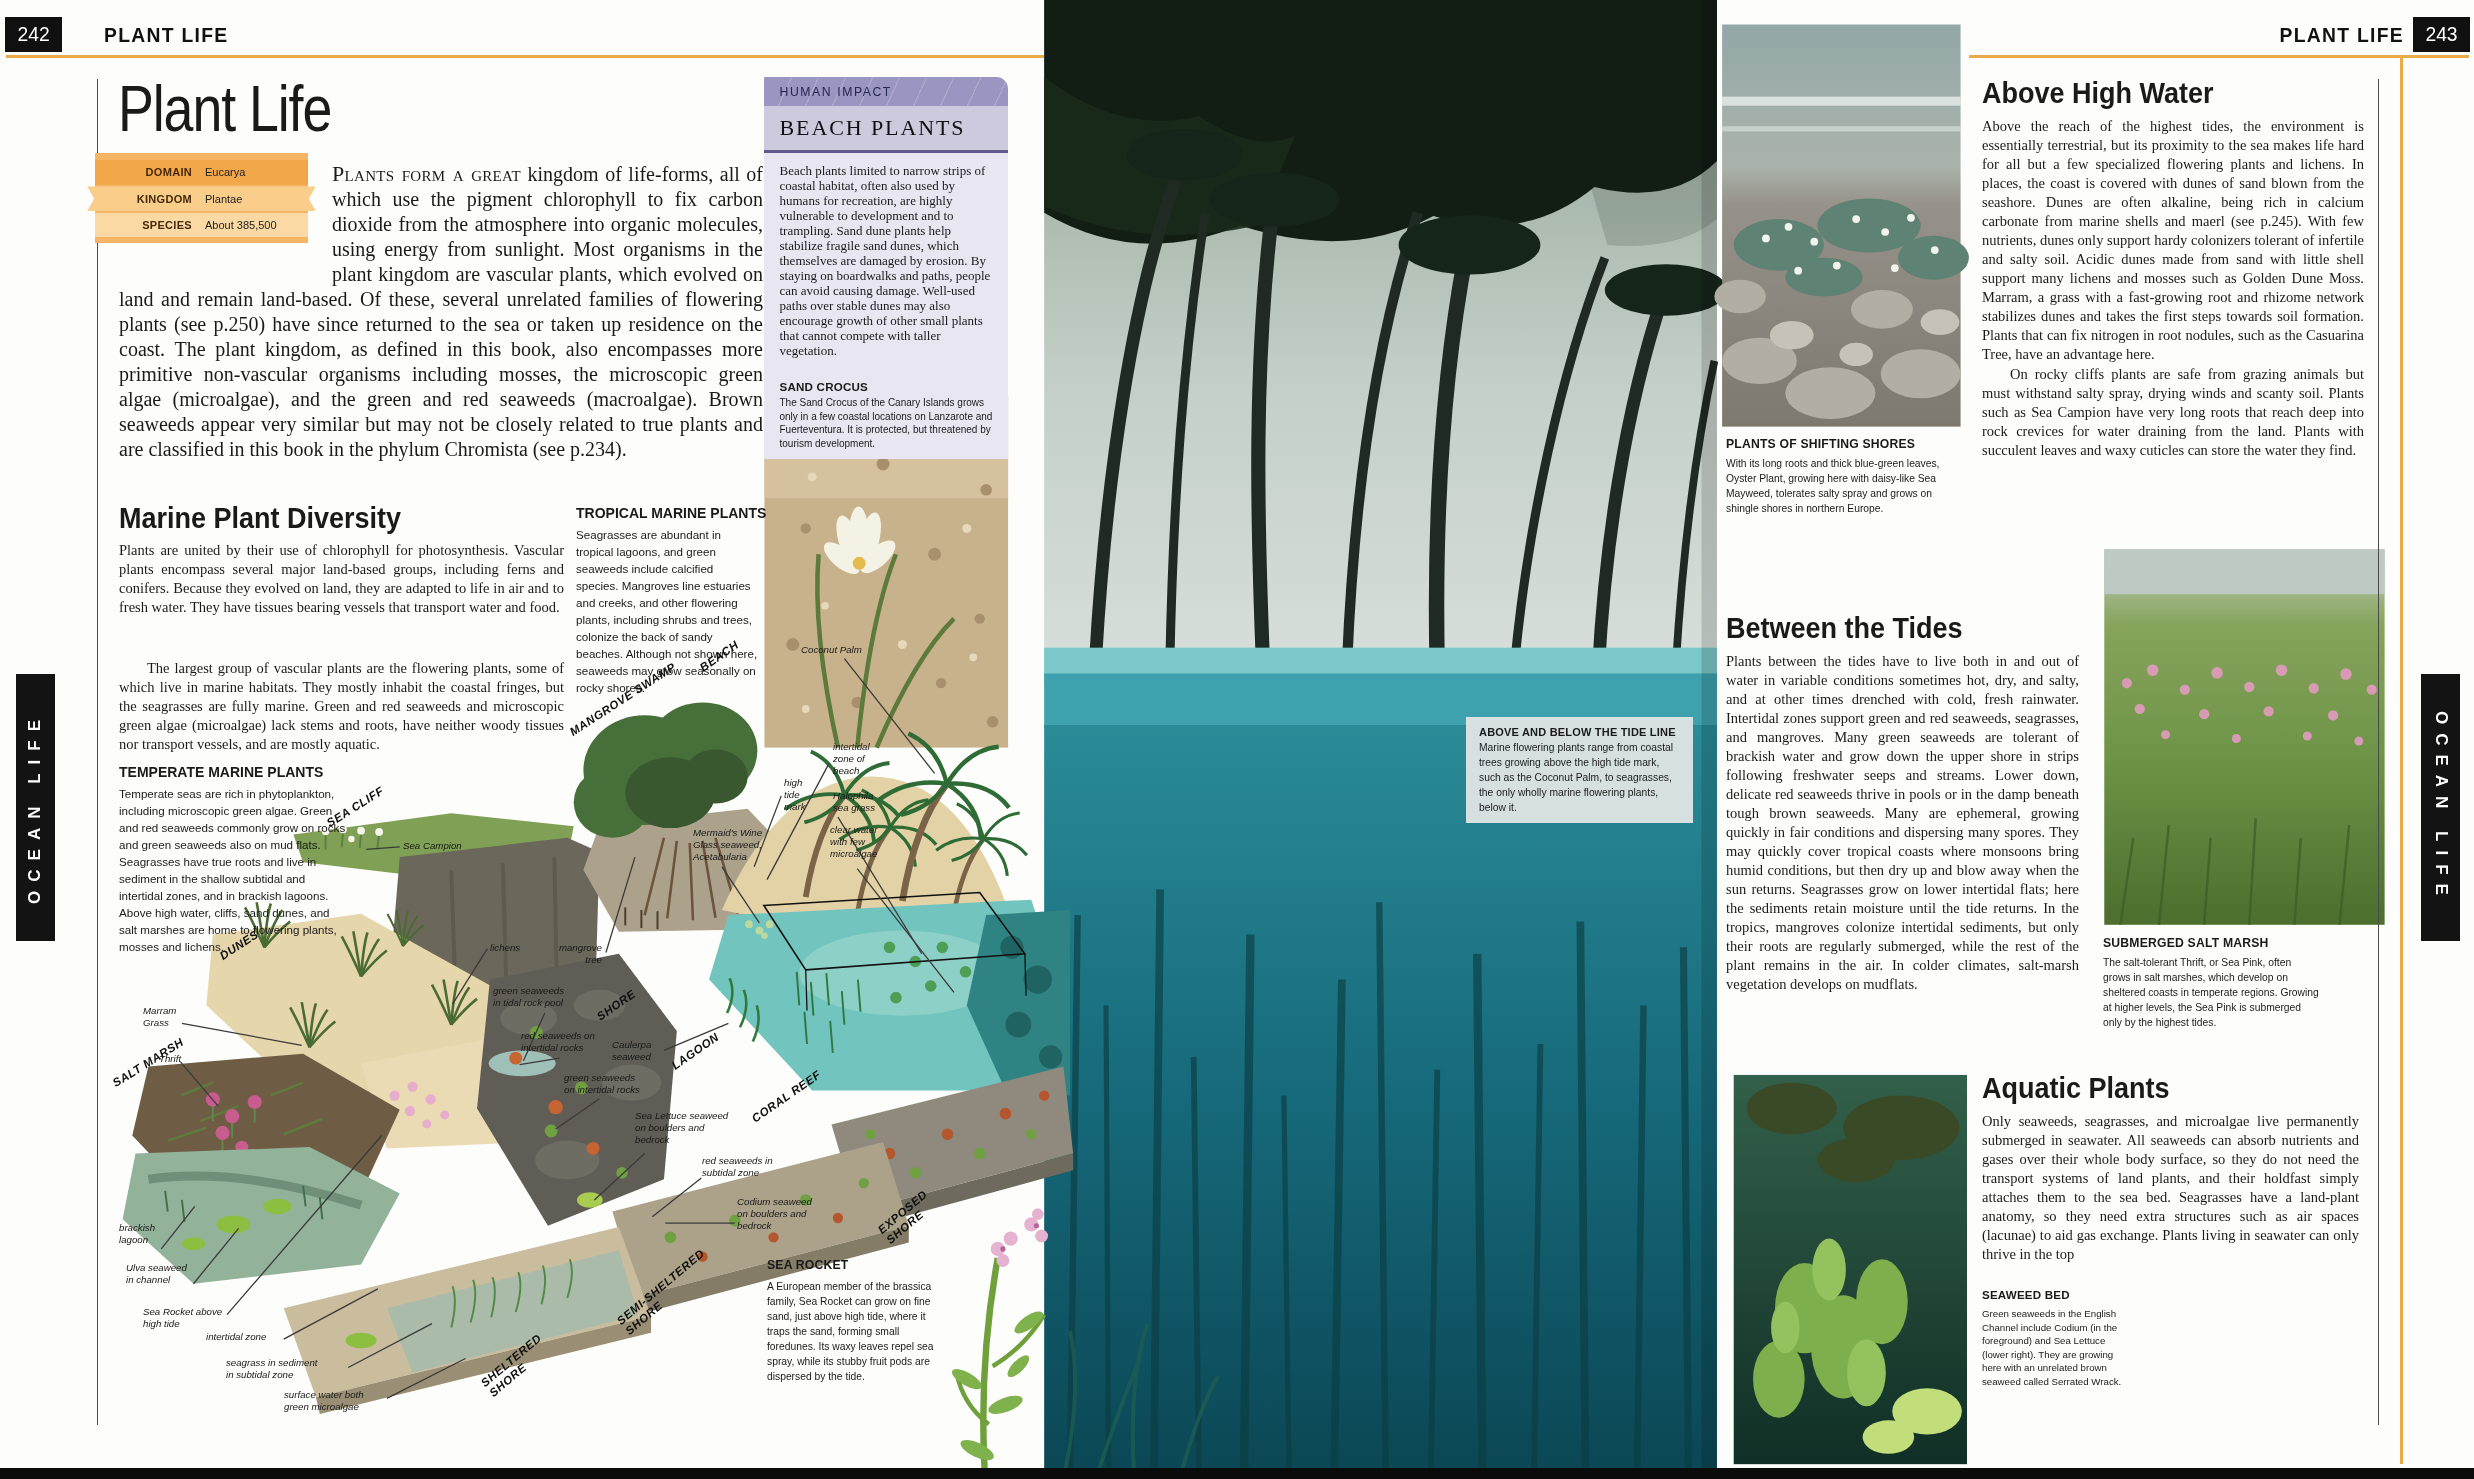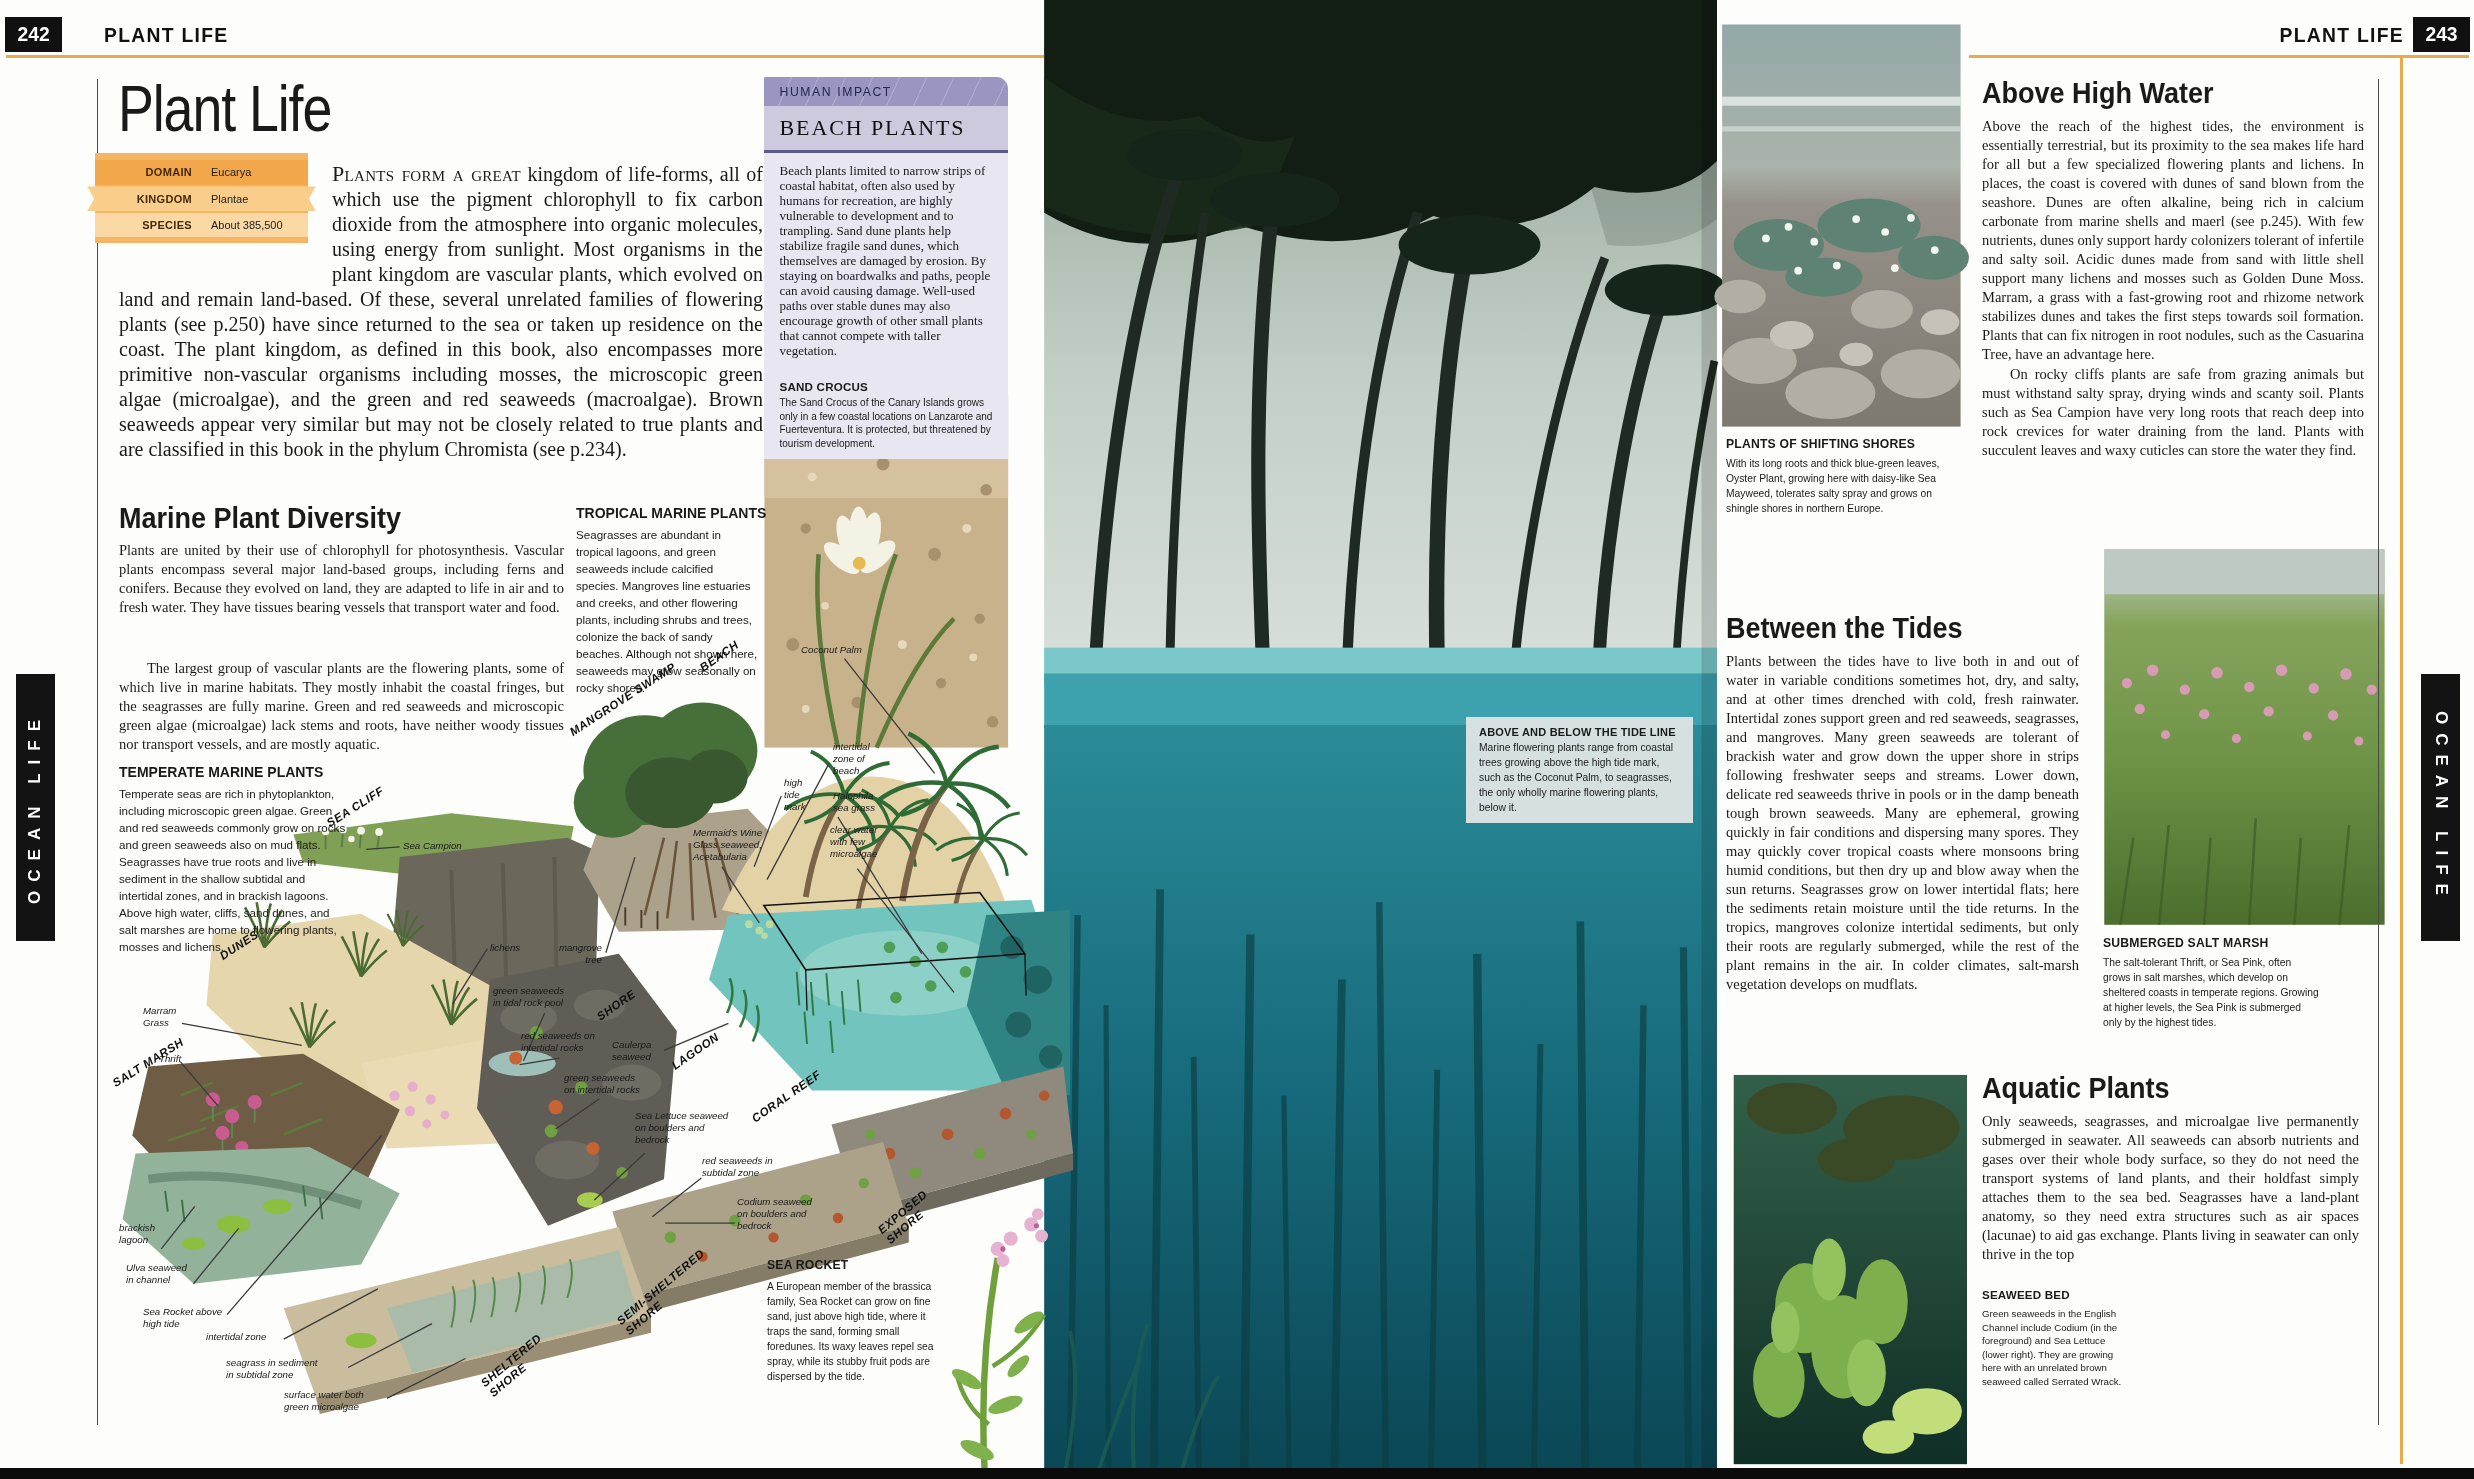--- a/index.html
+++ b/index.html
@@ -1,20 +1,20 @@
 <!DOCTYPE html>
 <html style="font-size:10.3px"><head>
 <meta charset="utf-8">
 <style>
   html,body{margin:0;padding:0;background:#333}
   #page{position:relative;width:2475px;height:1479px;background:#fdfdfb;overflow:hidden;
         font-family:"Liberation Sans",sans-serif;color:#1a1a1a}
   .abs{position:absolute}
   .serif{font-family:"Liberation Serif",serif}
-  .pagenum{background:#101010;color:#fff;font-weight:bold;font-size:19.3px;
+  .pagenum{background:#101010;color:#fff;font-weight:normal;font-size:19.3px;
            display:flex;align-items:center;justify-content:center}
   .runhead{font-weight:bold;font-size:19.3px;letter-spacing:1.3px;color:#111}
   .yrule{background:#e9ab49}
   .grule{background:#4a4a4a}
   .title{font-size:64px;letter-spacing:-1.3px;transform:scaleX(.84);transform-origin:left top;white-space:nowrap}
   .sechead{font-size:30px;font-weight:bold;transform:scaleX(.9);transform-origin:left top;white-space:nowrap}
   .body-lg{font-size:20px;line-height:25px;text-align:justify}
   .body-md{font-size:14.5px;line-height:19px;text-align:justify}
   .indent{text-indent:28px}
   .caphead{font-size:12.2px;font-weight:bold;letter-spacing:0.2px}
@@ -25,21 +25,21 @@
   .zone{font-size:11.6px;font-weight:bold;font-style:italic;letter-spacing:0.6px;white-space:pre;
         transform-origin:left top;color:#101010}
   .vtab{background:#131313;color:#fff;display:flex;align-items:center;justify-content:center}
   .vtab span{writing-mode:vertical-rl;letter-spacing:9px;font-weight:bold;font-size:17px}
   .smallcaps{font-variant:small-caps;letter-spacing:0.3px}
   .floatspacer{float:left;width:213px;height:104px}
   .hi-kicker{font-size:12.2px;font-weight:normal;letter-spacing:1.6px;color:#23284c}
   .hi-title{font-family:"Liberation Serif",serif;font-size:22px;letter-spacing:1.9px;color:#101010}
   .clsrow{display:flex;align-items:center;height:24.5px;margin-top:1.9px}
   .clsrow .l{width:97px;text-align:right;font-weight:bold;font-size:11px;color:#45290a;letter-spacing:0.3px}
-  .clsrow .v{margin-left:19px;font-size:11px;color:#222}
+  .clsrow .v{margin-left:13px;font-size:11px;color:#222}
 </style>
 </head>
 <body>
 
 <div id="page">
 
   <svg class="abs" style="left:0;top:0" width="2475" height="1479" viewBox="0 0 3840 2295">
     <defs>
       <linearGradient id="uw" x1="0" y1="0" x2="0" y2="1">
         <stop offset="0" stop-color="#2a8b97"></stop>

